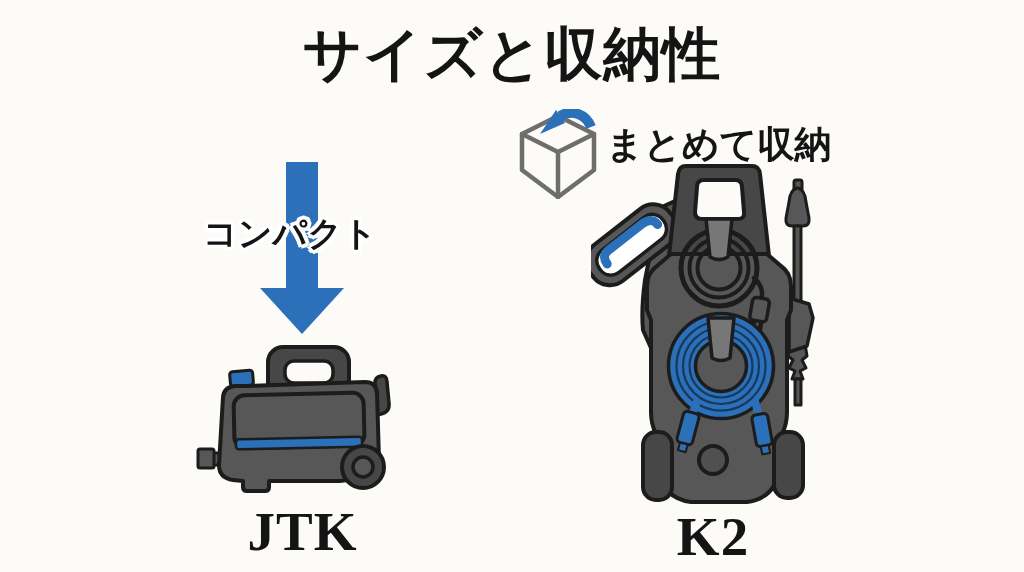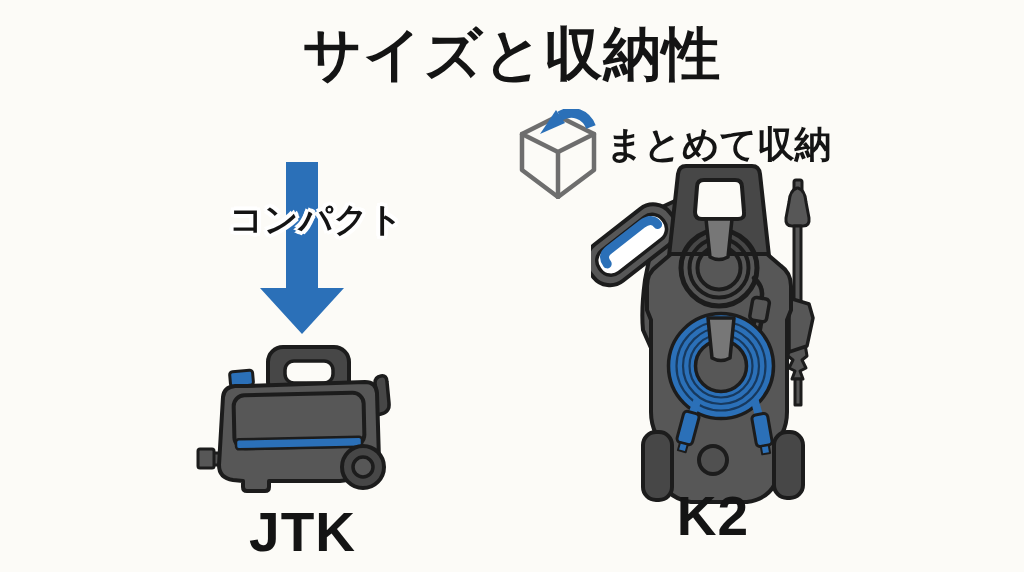--- a/index.html
+++ b/index.html
@@ -2,31 +2,31 @@
 <html lang="ja" style="--background: #fcfbf7; --text: #141414; --accent-blue: #2b70b8; --machine-gray: #575757; --machine-dark-gray: #474747; --outline-black: #1c1c1c; --box-icon-gray: #6e6e6e; --hose-ring-dark: #17395e; --tab-gray: #777777; --white: #ffffff;"><head>
 <meta charset="utf-8">
 <style>
   :root{
     --background:#fcfbf7; --text:#141414; --accent-blue:#2b70b8;
     --machine-gray:#575757; --machine-dark-gray:#474747; --outline-black:#1c1c1c;
     --box-icon-gray:#6e6e6e; --hose-ring-dark:#17395e; --tab-gray:#777777; --white:#ffffff;
   }
   html,body{margin:0;padding:0;}
   body{font-family:"Liberation Sans","DejaVu Sans",sans-serif;background:#888;}
-  .canvas{position:relative;width:1024px;height:572px;background:var(--background);overflow:hidden;margin:0 auto;}
+  .canvas{position:relative;width:1024px;height:572px;background:var(--background);overflow:hidden;margin:0 auto;font-family:Liberation Serif, serif;}
   .title{position:absolute;top:16px;left:0;width:100%;text-align:center;
          font-size:58px;font-weight:800;color:var(--text);letter-spacing:1px;}
   .annot{position:absolute;font-weight:800;color:var(--text);white-space:nowrap;}
-  .annot-left{left:203px;top:197px;width:200px;text-align:right;font-size:34px;z-index:3;
+  .annot-left{left:203px;top:211px;width:200px;text-align:left;font-size:34px;z-index:3;
     text-shadow:-3px -3px 0 var(--white),3px -3px 0 var(--white),-3px 3px 0 var(--white),3px 3px 0 var(--white),
       -4px 0 0 var(--white),4px 0 0 var(--white),0 -4px 0 var(--white),0 4px 0 var(--white);}
   .annot-right{left:606px;top:120px;width:250px;font-size:37px;}
   .product{position:absolute;font-weight:800;color:var(--text);text-align:center;font-size:55px;letter-spacing:1px;}
   .product-left{left:235px;top:500px;width:135px;}
-  .product-right{left:650px;top:484px;width:126px;}
+  .product-right{left:650px;top:505px;width:126px;}
   .down-arrow{position:absolute;left:260px;top:162px;width:84px;height:172px;z-index:2;}
   .box-icon{position:absolute;left:516px;top:109px;width:84px;height:90px;}
   .jtk{position:absolute;left:185px;top:335px;width:250px;height:175px;}
   .k2{position:absolute;left:591px;top:160px;width:232px;height:364px;}
   
   .o{stroke:var(--outline-black);stroke-linejoin:round;stroke-linecap:round;}
   .f-gray{fill:var(--machine-gray);} .f-dark{fill:var(--machine-dark-gray);}
   .f-blue{fill:var(--accent-blue);} .f-bg{fill:var(--background);} .f-none{fill:none;}
   .f-tab{fill:var(--tab-gray);} .f-white{fill:var(--white);}
   .s-blue{stroke:var(--accent-blue);} .s-box{stroke:var(--box-icon-gray);} .s-navy{stroke:var(--hose-ring-dark);}

